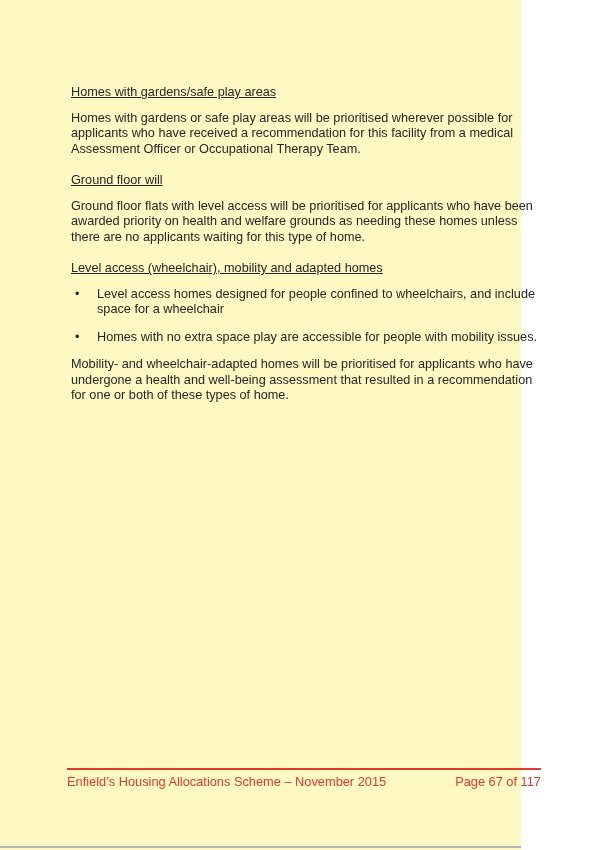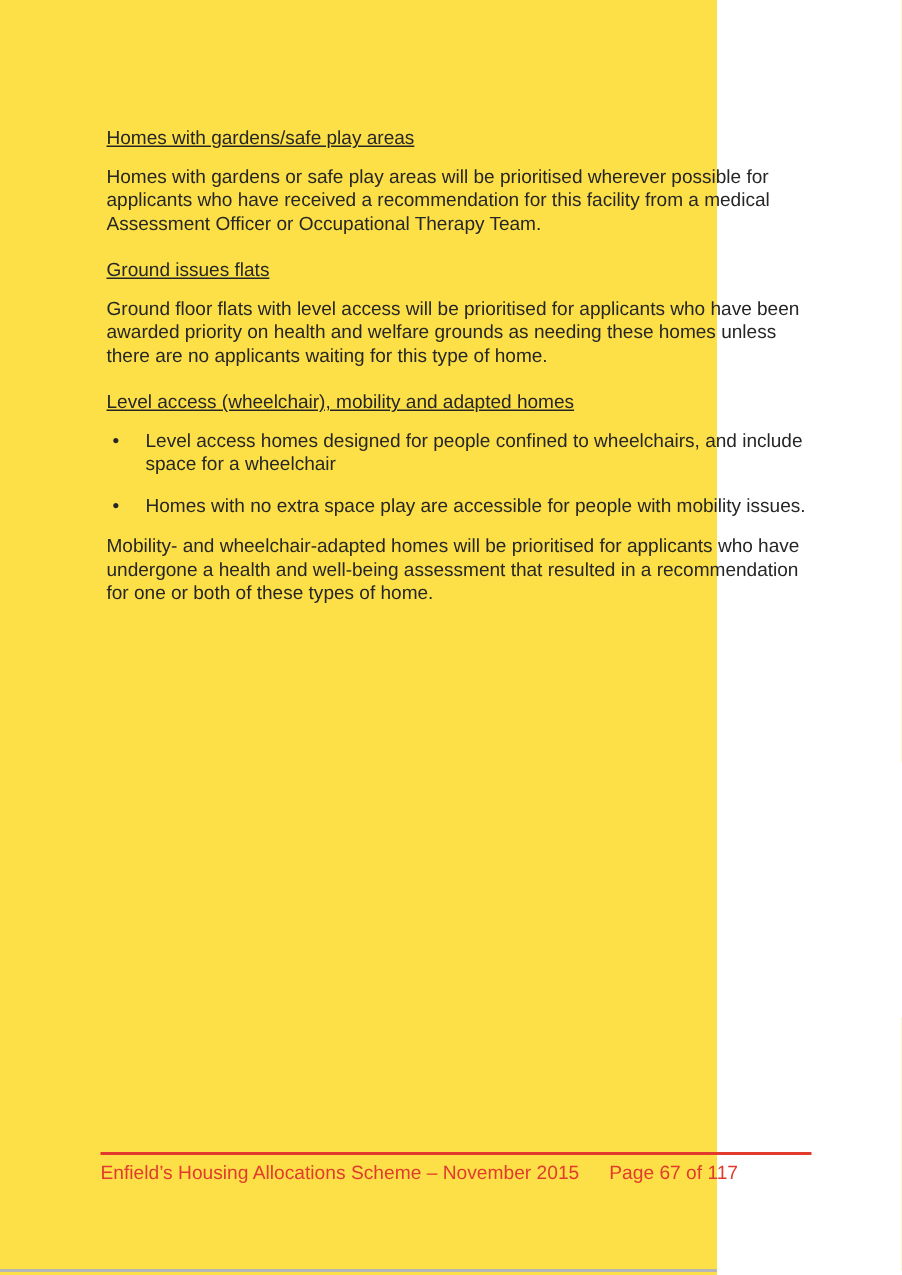--- a/index.html
+++ b/index.html
@@ -10,23 +10,23 @@
   body {
     width: 601px;
     height: 850px;
     font-family: "Liberation Sans", "DejaVu Sans", sans-serif;
     color: #262626;
     position: relative;
     overflow: hidden;
   }
   .page {
     position: relative;
-    width: 478px;
+    width: 521px;
     height: 850px;
-    background: #fde047;
+    background: #fef9c3;
   }
   .content {
     position: absolute;
     top: 85px;
     left: 71px;
     width: 473px;
     font-size: 12.7px;
     line-height: 15.5px;
   }
   .heading {
@@ -63,21 +63,21 @@
     color: var(--accent, #e23b2e);
     font-size: 12.8px;
   }
   .footer-rule {
     height: 2px;
     background: var(--accent, #e23b2e);
     margin-bottom: 4px;
   }
   .footer-row {
     display: flex;
-    justify-content: flex-start;
+    justify-content: space-between;
     line-height: 15px;
     gap: 20px;
   }
   .page-edge {
     position: absolute;
     left: 0;
     right: 0;
     top: 846px;
     height: 2px;
     background: #b6b6b6;
@@ -86,21 +86,21 @@
 </head>
 <body>
 
 <div class="page">
 
   <div class="content">
 
     <h2 class="heading">Homes with gardens/safe play areas</h2>
     <p class="para">Homes with gardens or safe play areas will be prioritised wherever possible for applicants who have received a recommendation for this facility from a medical Assessment Officer or Occupational Therapy Team.</p>
 
-    <h2 class="heading">Ground issues flats</h2>
+    <h2 class="heading">Ground floor will</h2>
     <p class="para">Ground floor flats with level access will be prioritised for applicants who have been awarded priority on health and welfare grounds as needing these homes unless there are no applicants waiting for this type of home.</p>
 
     <h2 class="heading">Level access (wheelchair), mobility and adapted homes</h2>
 
     <ul class="bullets">
       <li>
         <span class="bullet">•</span>
         <span class="bullet-text">Level access homes designed for people confined to wheelchairs, and include space for a wheelchair</span>
       </li>
       <li>

